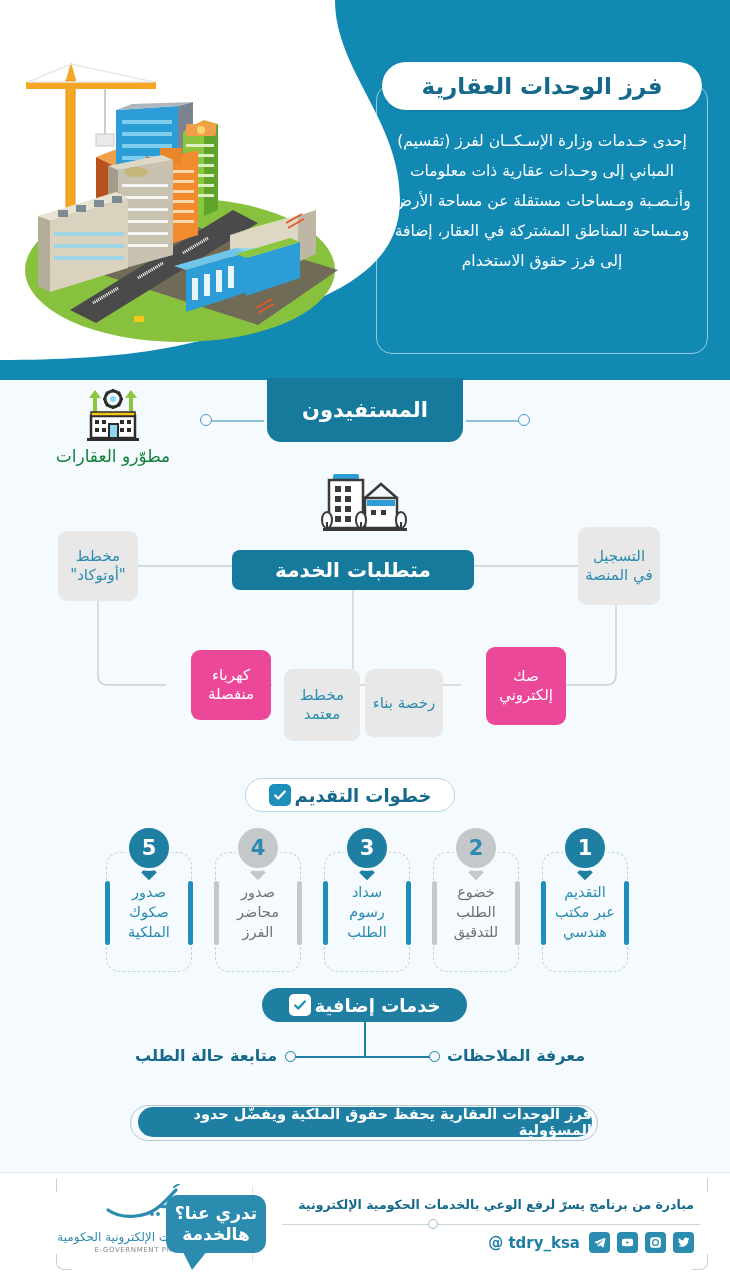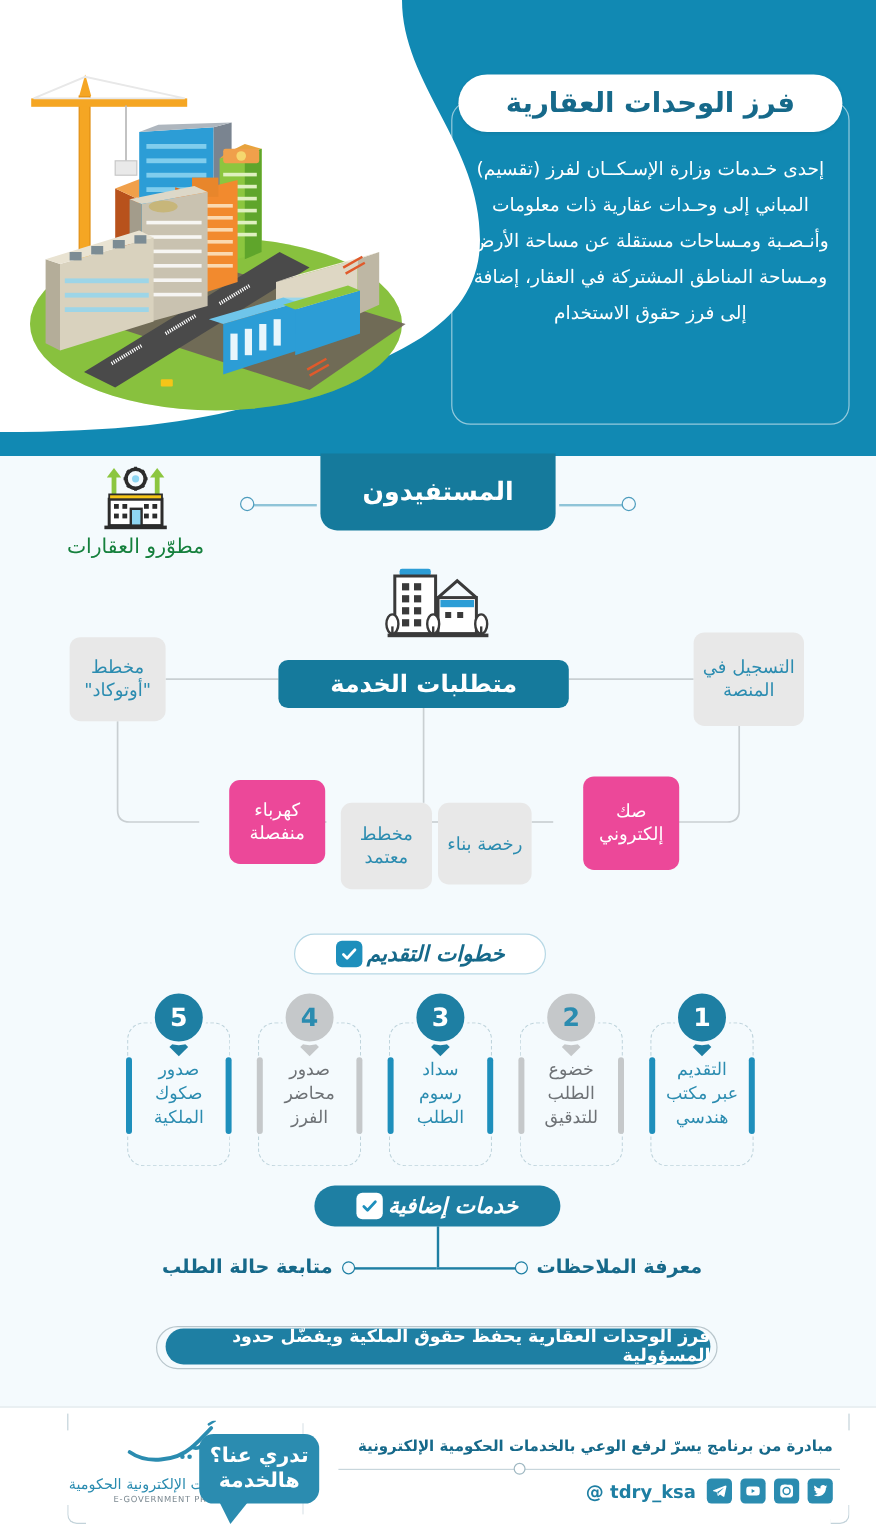--- a/index.html
+++ b/index.html
@@ -82,32 +82,31 @@
   .req-box {
     position: absolute; border-radius: 9px;
     display: flex; align-items: center; justify-content: center;
     text-align: center; line-height: 19px; font-size: 15px;
     padding: 4px;
   }
   .req-box.grey { background: #E8E8E8; color: #2B8CB0; }
   .req-box.teal { background: #ec4899; color: #ffffff; margin-left: 25px; }
 
   .r-autocad  { left: 58px;  top: 531px; width: 80px;  height: 70px; }
-  .r-platform { left: 578px; top: 527px; width: 92px;  height: 78px; }
+  .r-platform { left: 578px; top: 527px; width: 82px;  height: 78px; }
   .r-elec     { left: 166px; top: 650px; width: 80px;  height: 70px; }
   .r-approved { left: 284px; top: 669px; width: 76px;  height: 72px; }
   .r-license  { left: 365px; top: 669px; width: 78px;  height: 68px; }
   .r-deed     { left: 461px; top: 647px; width: 80px;  height: 78px; }
 
   
   .pill {
     position: absolute; height: 34px; border-radius: 17px;
     display: flex; align-items: center; justify-content: center; gap: 4px;
     padding: 0 18px;
-    font-style: italic;
   }
   .pill span { font-size: 18px; font-weight: bold; }
   .pill-steps {
     left: 245px; top: 778px; width: 210px;
     background: #ffffff; border: 1.5px solid #B7D8E5;
   }
   .pill-steps span { color: #16698A; }
   .pill-extra {
     left: 262px; top: 988px; width: 205px;
     background: #1E7FA3;

